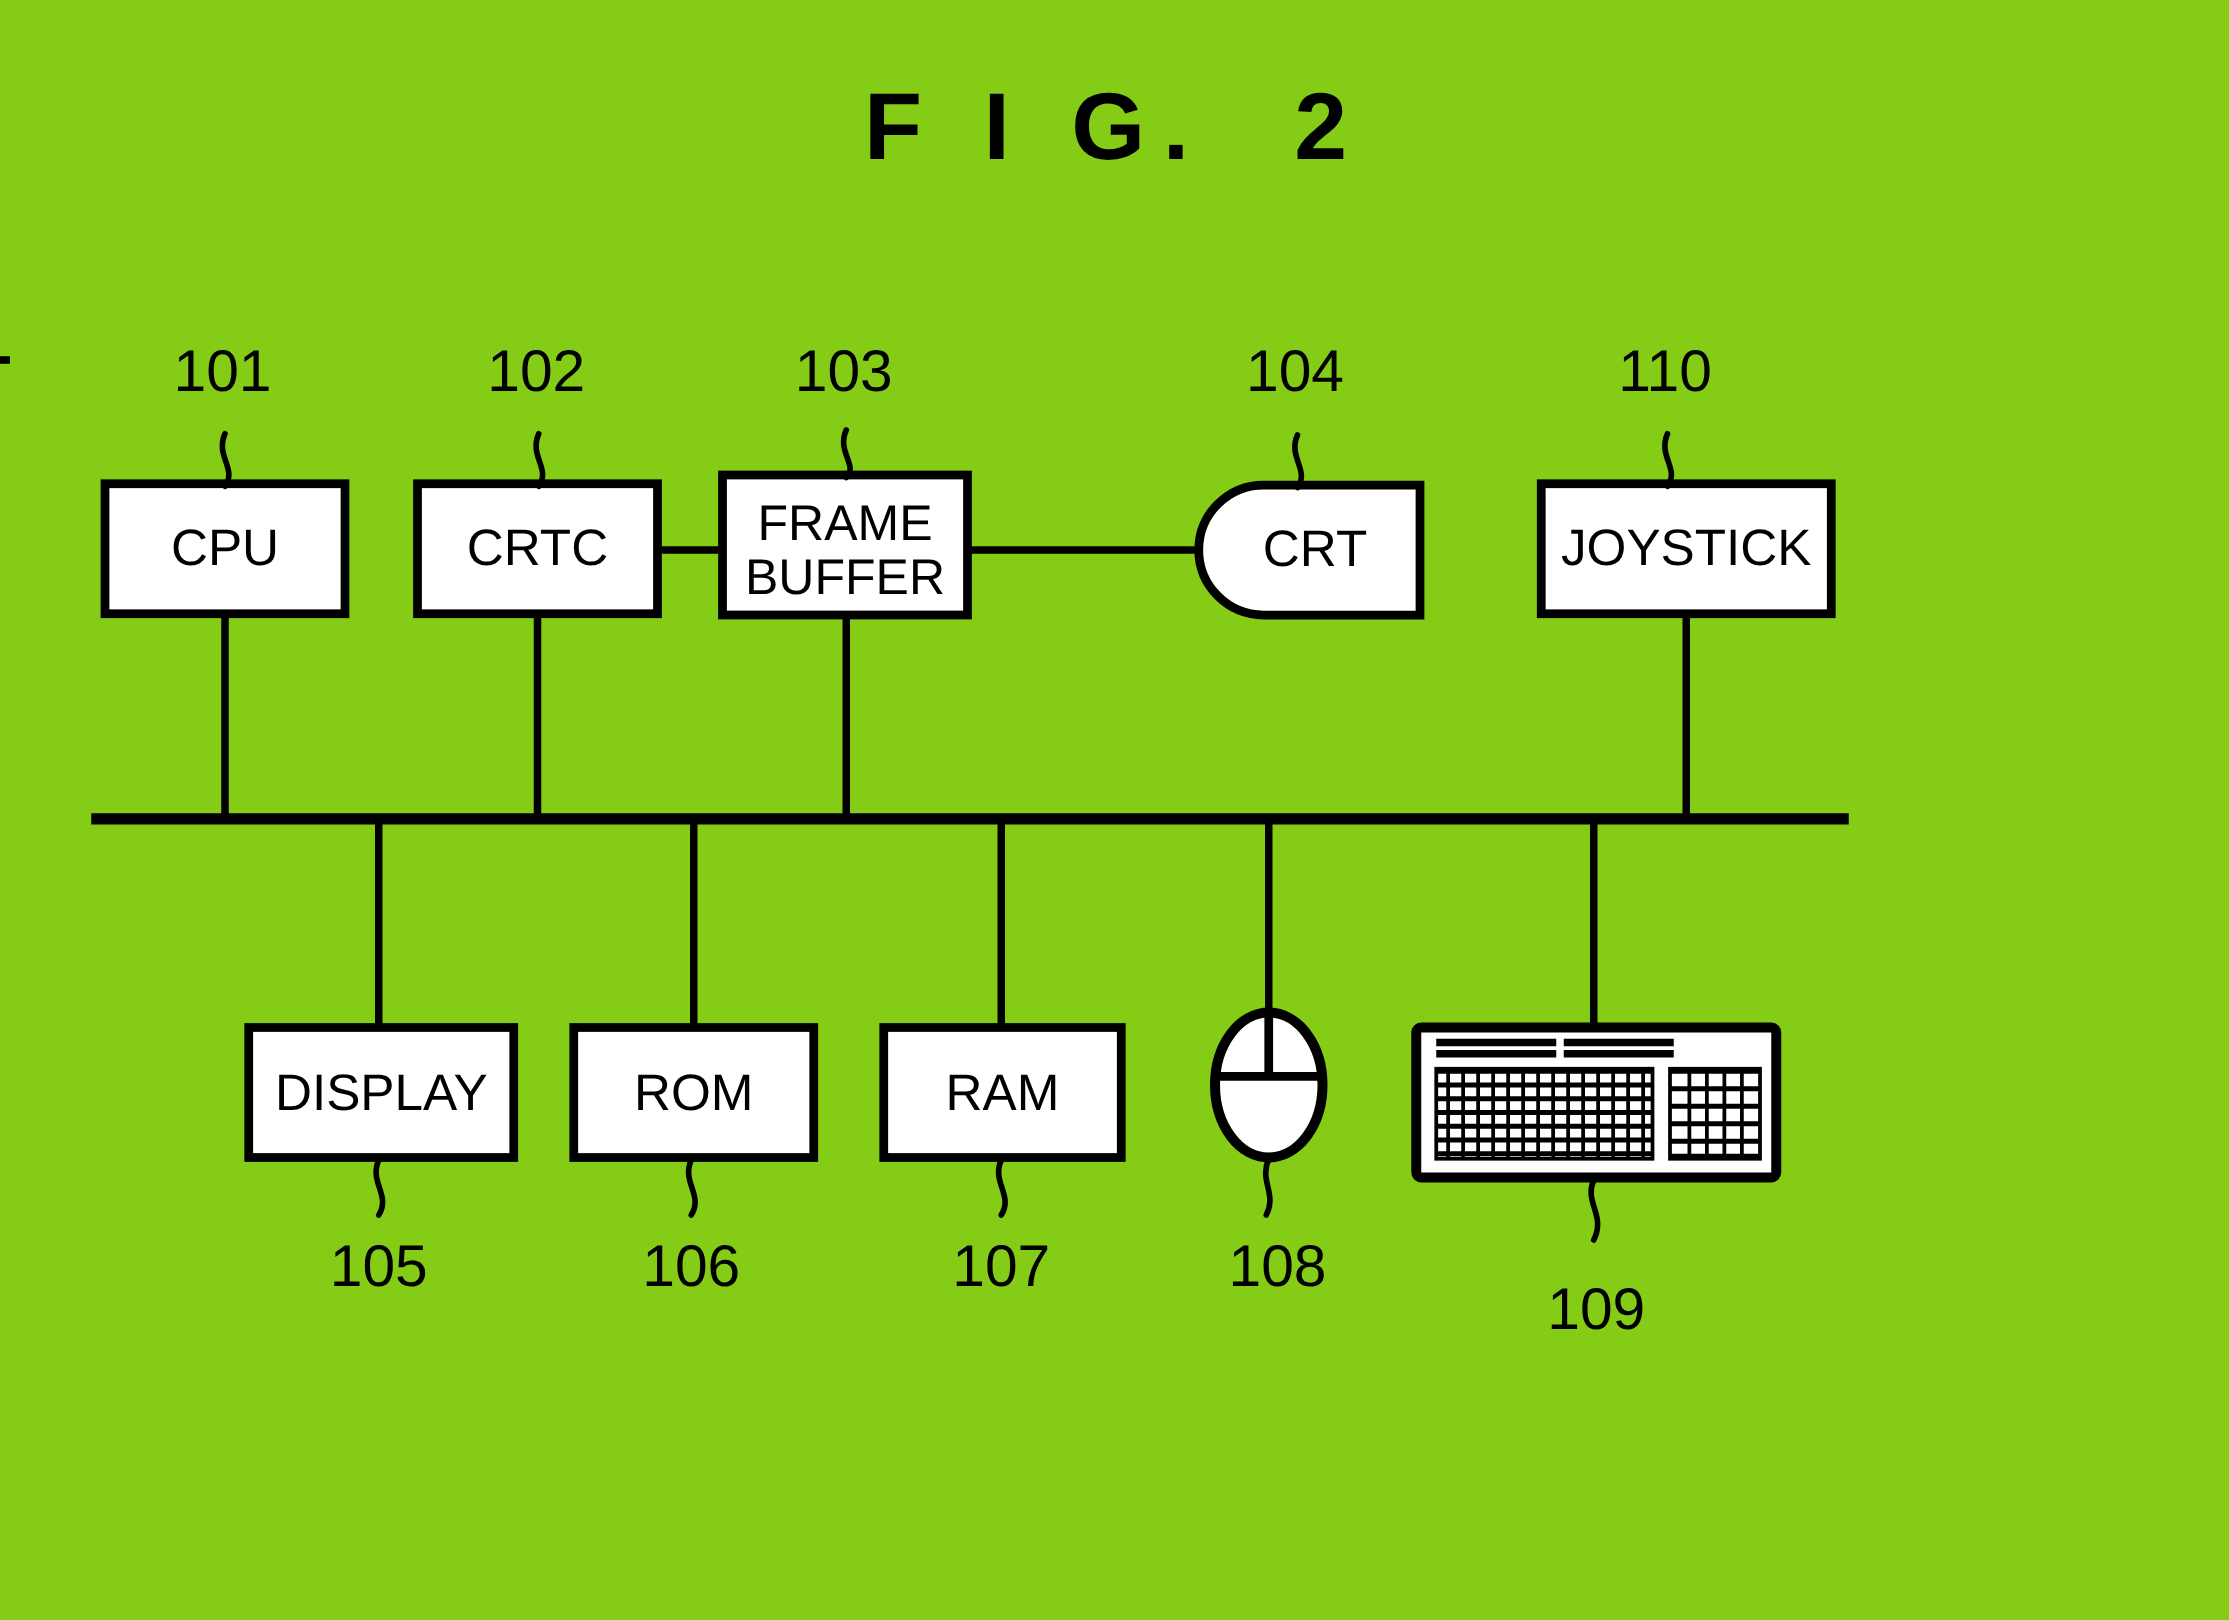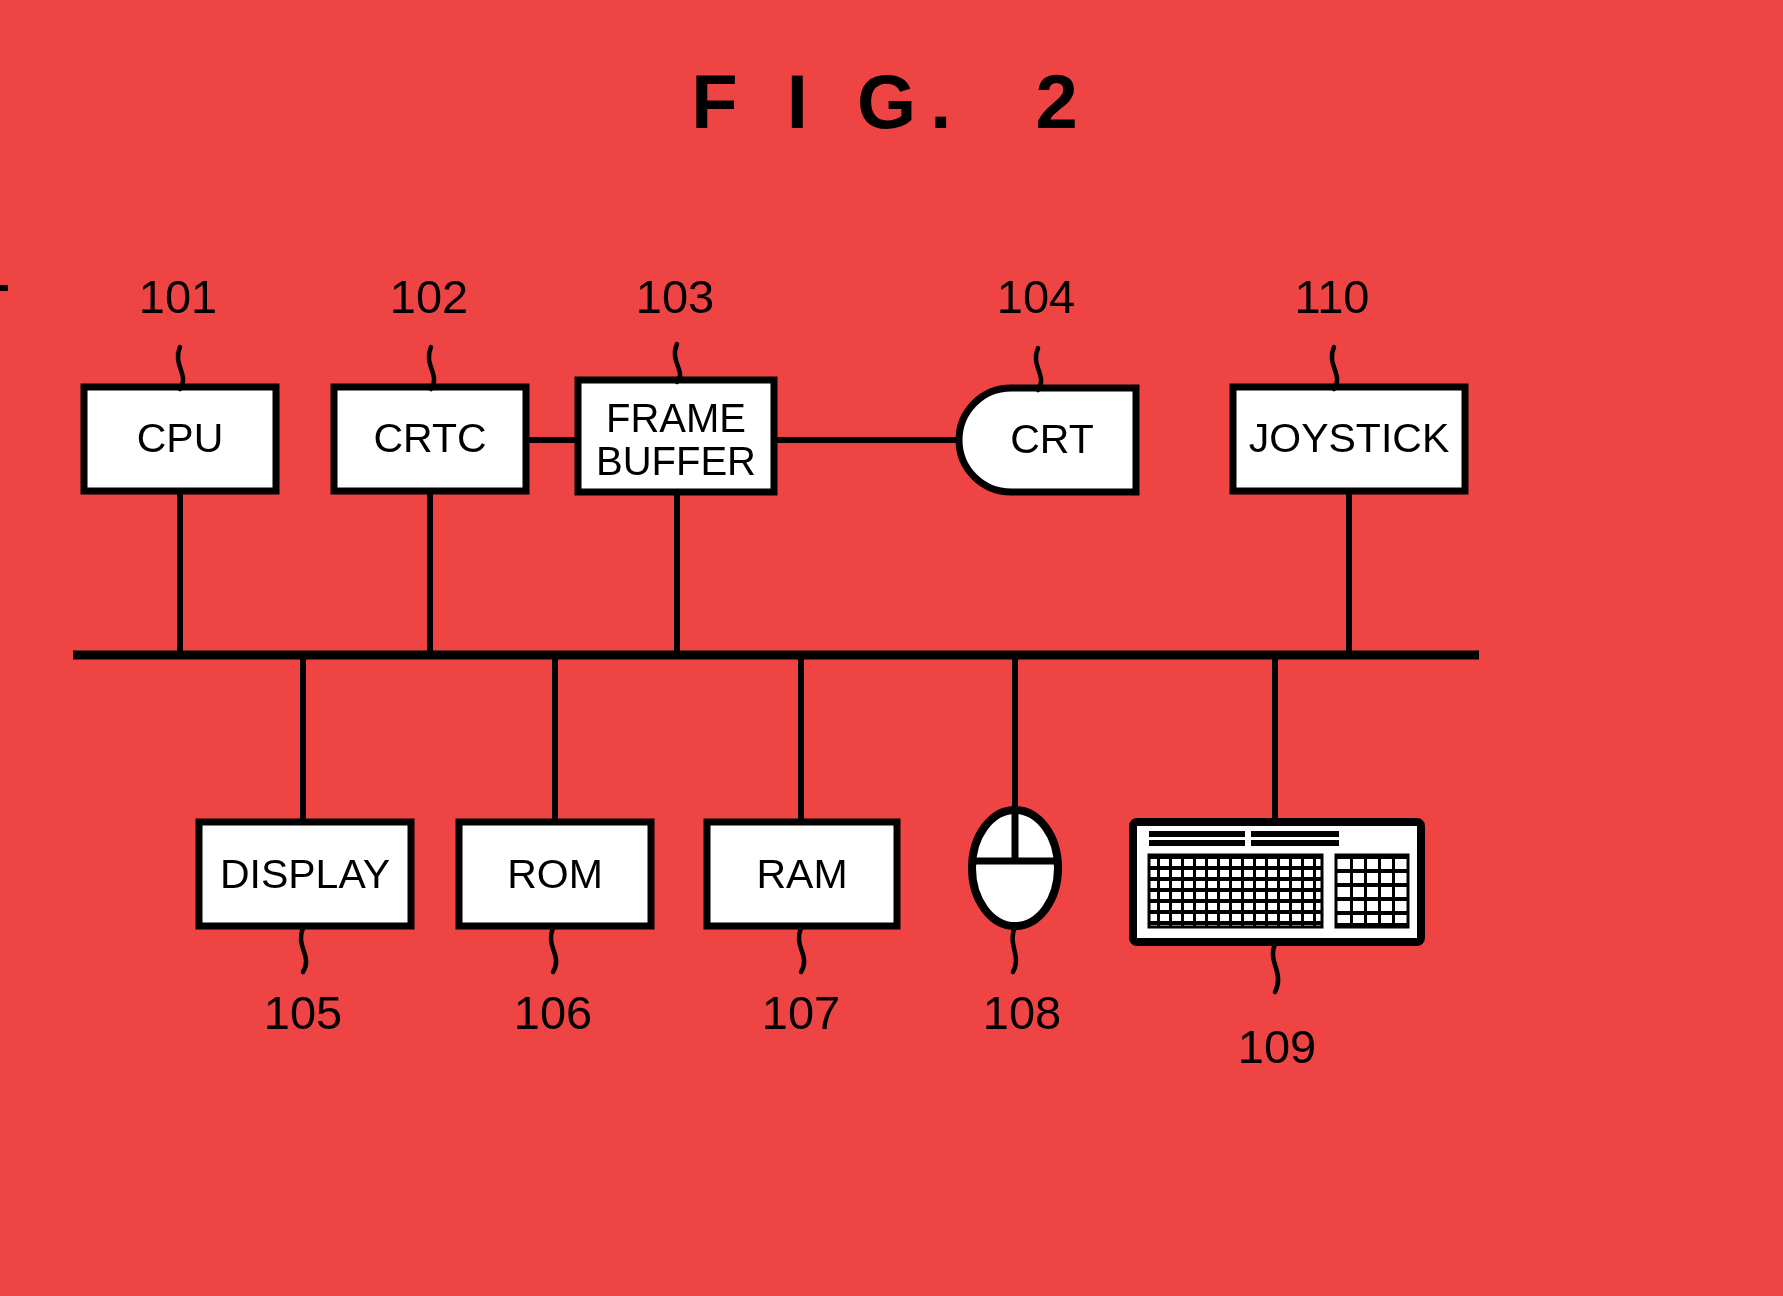--- a/index.html
+++ b/index.html
@@ -8,21 +8,21 @@
     background: #ffffff;
   }
   body {
     font-family: "Liberation Sans", sans-serif;
     color: #000000;
   }
   #page {
     position: relative;
     width: 1783px;
     height: 1296px;
-    background: #ef4444;
+    background: #84cc16;
     overflow: hidden;
   }
   #fig-title {
     position: absolute;
     left: 0;
     top: 58px;
     width: 1783px;
     text-align: center;
     font-size: 76px;
     font-weight: bold;

